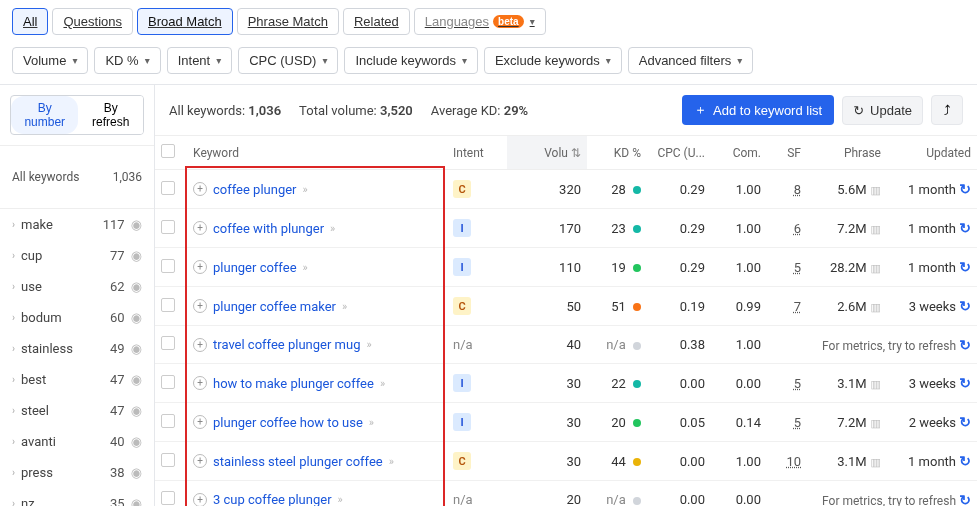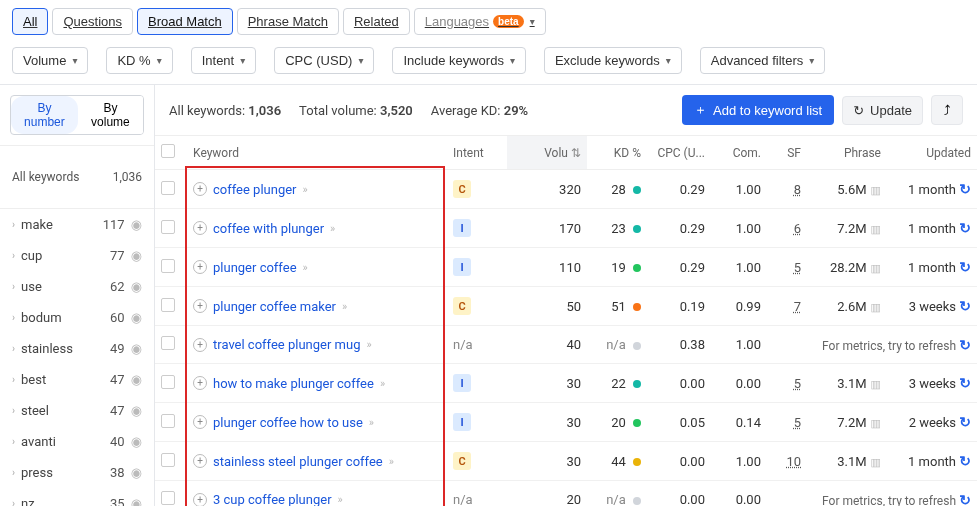--- a/index.html
+++ b/index.html
@@ -3,21 +3,21 @@
 <meta charset="utf-8">
 <style>
   * { box-sizing: border-box; margin: 0; padding: 0; }
   body { font-family: -apple-system, BlinkMacSystemFont, "Segoe UI", Roboto, Arial, sans-serif; font-size: 13px; color: #333; background: #fff; width: 977px; }
   .top-tabs { display: flex; gap: 4px; padding: 8px 12px; align-items: center; text-decoration: underline;}
   .tab-btn { border: 1px solid #d1d5db; background: #fff; padding: 5px 10px; border-radius: 4px; font-size: 13px; cursor: pointer; color:#333;}
   .tab-btn.active { border-color: #2563eb; color: #111; background:#eef4ff; }
   .tab-btn.lang { color:#888; display:flex; align-items:center; gap:4px;}
   .beta-badge{ background:#f97316; color:#fff; font-size:10px; padding:1px 5px; border-radius:8px; font-weight:600;}
   .chev { font-size:10px; color:#666; margin-left:2px;}
-  .filter-row { display:flex; gap:18px; padding: 4px 12px 10px; }
+  .filter-row { display:flex; gap:6px; padding: 4px 12px 10px; }
   .filter-btn { border:1px solid #d1d5db; background:#fff; padding:5px 10px; border-radius:4px; font-size:13px; color:#333; cursor:pointer; display:flex; align-items:center; gap:4px;}
   .main { display:flex; border-top:1px solid #e5e7eb;}
   .sidebar { width:180px; border-right:1px solid #e5e7eb; }
   .side-toggle { display:flex; margin:10px; border:1px solid #d1d5db; border-radius:4px; overflow:hidden; width:fit-content;}
   .side-toggle button { border:none; background:#fff; padding:5px 8px; font-size:12px; cursor:pointer;}
   .side-toggle button.active { background:#eef4ff; color:#1a56db;border-radius:13px;}
   .side-head { display:flex; justify-content:space-between; padding:24px 12px; font-size:12px; color:#555; border-bottom:1px solid #eee; border-top:1px solid #eee;}
   .side-list { }
   .side-item { display:flex; align-items:center; justify-content:space-between; padding:8px 12px; font-size:13px; color:#444; }
   .side-item .left { display:flex; align-items:center; gap:6px;}
@@ -101,21 +101,21 @@
   <button class="filter-btn">
       <span>Advanced filters</span>
       <span class="chev">▾</span>
     </button>
 </div>
 
 <div class="main">
   <aside class="sidebar">
     <div class="side-toggle">
       <button class="active">By number</button>
-      <button>By volume</button>
+      <button>By refresh</button>
     </div>
     <div class="side-head">
       <span>All keywords</span>
       <span>1,036</span>
     </div>
     <div class="side-list" id="side-list">
         <div class="side-item">
           <span class="left">
             <span class="chevr">›</span>
             <span>make</span>

